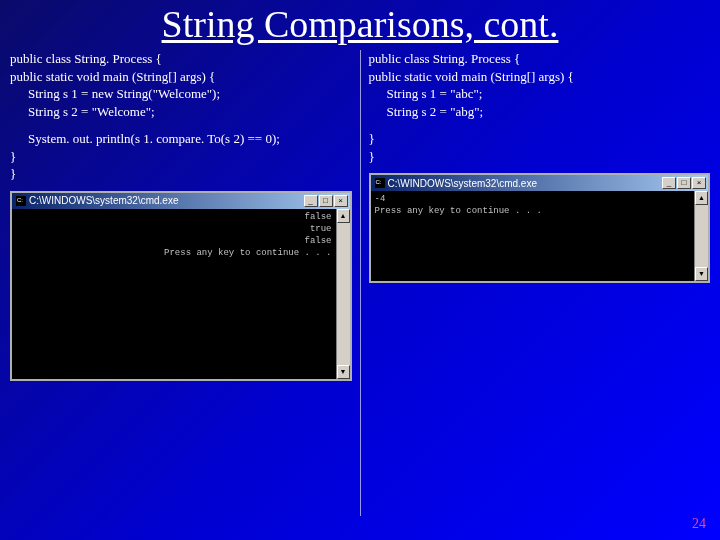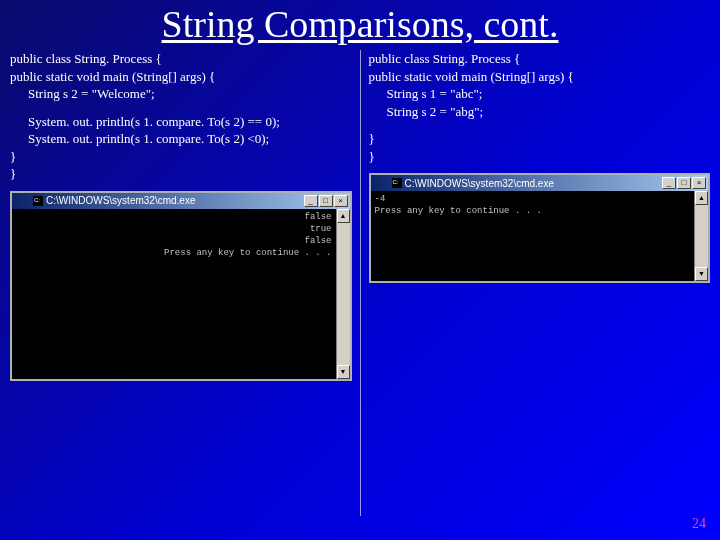--- a/index.html
+++ b/index.html
@@ -45,21 +45,21 @@
     color: #000;
   }
   .titlebar {
     height: 16px;
     background: linear-gradient(to right, #0a246a, #a6caf0);
     display: flex;
     align-items: center;
     justify-content: space-between;
     padding: 0 2px;
   }
-  .titlebar-text { color: #fff; font-size: 10px; padding-left: 19px; display: flex; align-items: center; gap: 3px; }
+  .titlebar-text { color: #fff; font-size: 10px; padding-left: 2px; display: flex; align-items: center; gap: 3px; }
   .titlebar-icon {
     width: 10px; height: 10px; background: #000; display: inline-block;
     position: relative;
   }
   .titlebar-icon::after {
     content: "C:"; position: absolute; color: #fff; font-size: 6px; top: 0; left: 1px;
   }
   .winbtns { display: flex; gap: 1px; }
   .winbtn {
     width: 14px; height: 12px; background: #d4d0c8;
@@ -93,24 +93,24 @@
 <body>
 
 <div class="title">String Comparisons, cont.</div>
 
 <div class="columns">
 
   <div class="col-left">
     <div class="code-block">
       <div>public class String. Process {</div>
       <div>public static void main (String[] args) {</div>
+      <div class="indent1">String s 1 = new String("Welcome");</div>
       <div class="indent1">String s 2 = "Welcome";</div>
       <div style="height:10px"></div>
       <div class="indent1">System. out. println(s 1. compare. To(s 2) == 0);</div>
-      <div class="indent1">System. out. println(s 1. compare. To(s 2) &lt;0);</div>
       <div>}</div>
       <div>}</div>
     </div>
 
     <div class="console console-left">
       <div class="titlebar">
         <span class="titlebar-text">
           <span class="titlebar-icon"></span>
           <span>C:\WINDOWS\system32\cmd.exe</span>
         </span>

